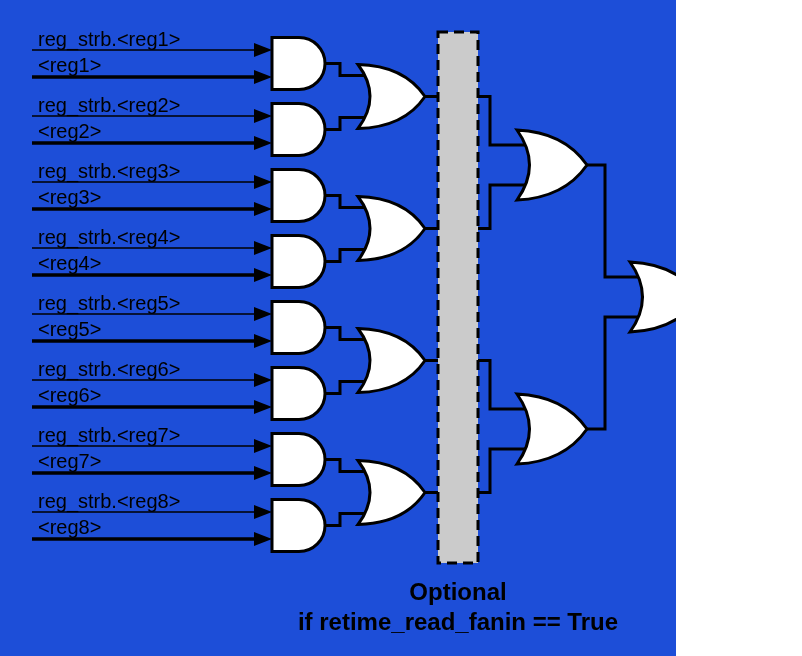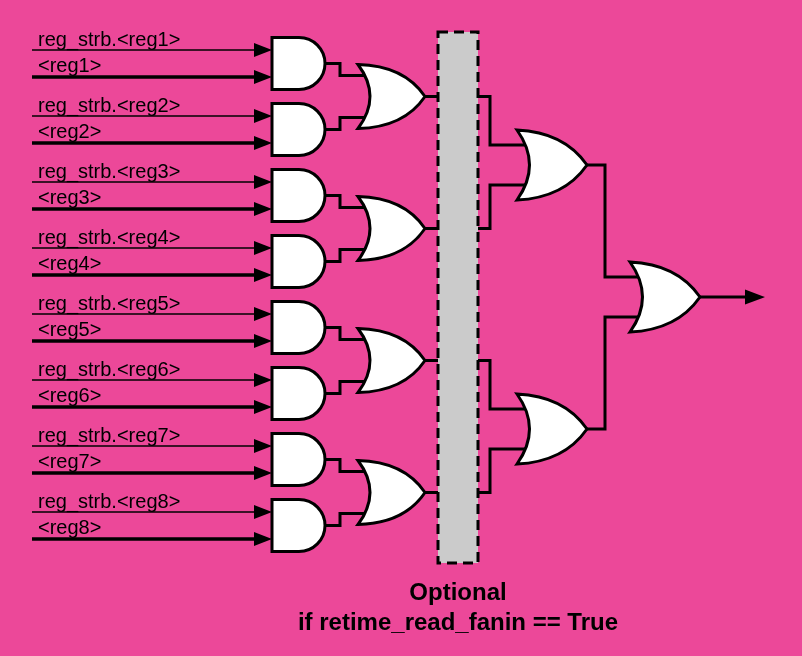--- a/index.html
+++ b/index.html
@@ -1,16 +1,16 @@
 <!DOCTYPE html>
 <html><head>
 <meta charset="utf-8">
 <style>
   html,body{margin:0;padding:0;background:#ffffff;}
-  .canvas{position:relative;width:802px;height:656px;background:#ec4899;overflow:hidden;}
+  .canvas{position:relative;width:676px;height:656px;background:#1d4ed8;overflow:hidden;}
   svg{display:block;}
   .wire-thin{stroke:#000;stroke-width:1.4;fill:none;}
   .wire-thick{stroke:#000;stroke-width:3.4;fill:none;}
   .wire{stroke:#000;stroke-width:3;fill:none;}
   .gate{fill:#fff;stroke:#000;stroke-width:3;}
   .arrowhead{fill:#000;stroke:none;}
   .lbl{font:20px "Liberation Sans",sans-serif;fill:#000;}
   .cap{font:bold 24px "Liberation Sans",sans-serif;fill:#000;text-anchor:middle;}
   .obox{stroke:#000;stroke-width:3;stroke-dasharray:10 6;}
 </style>

